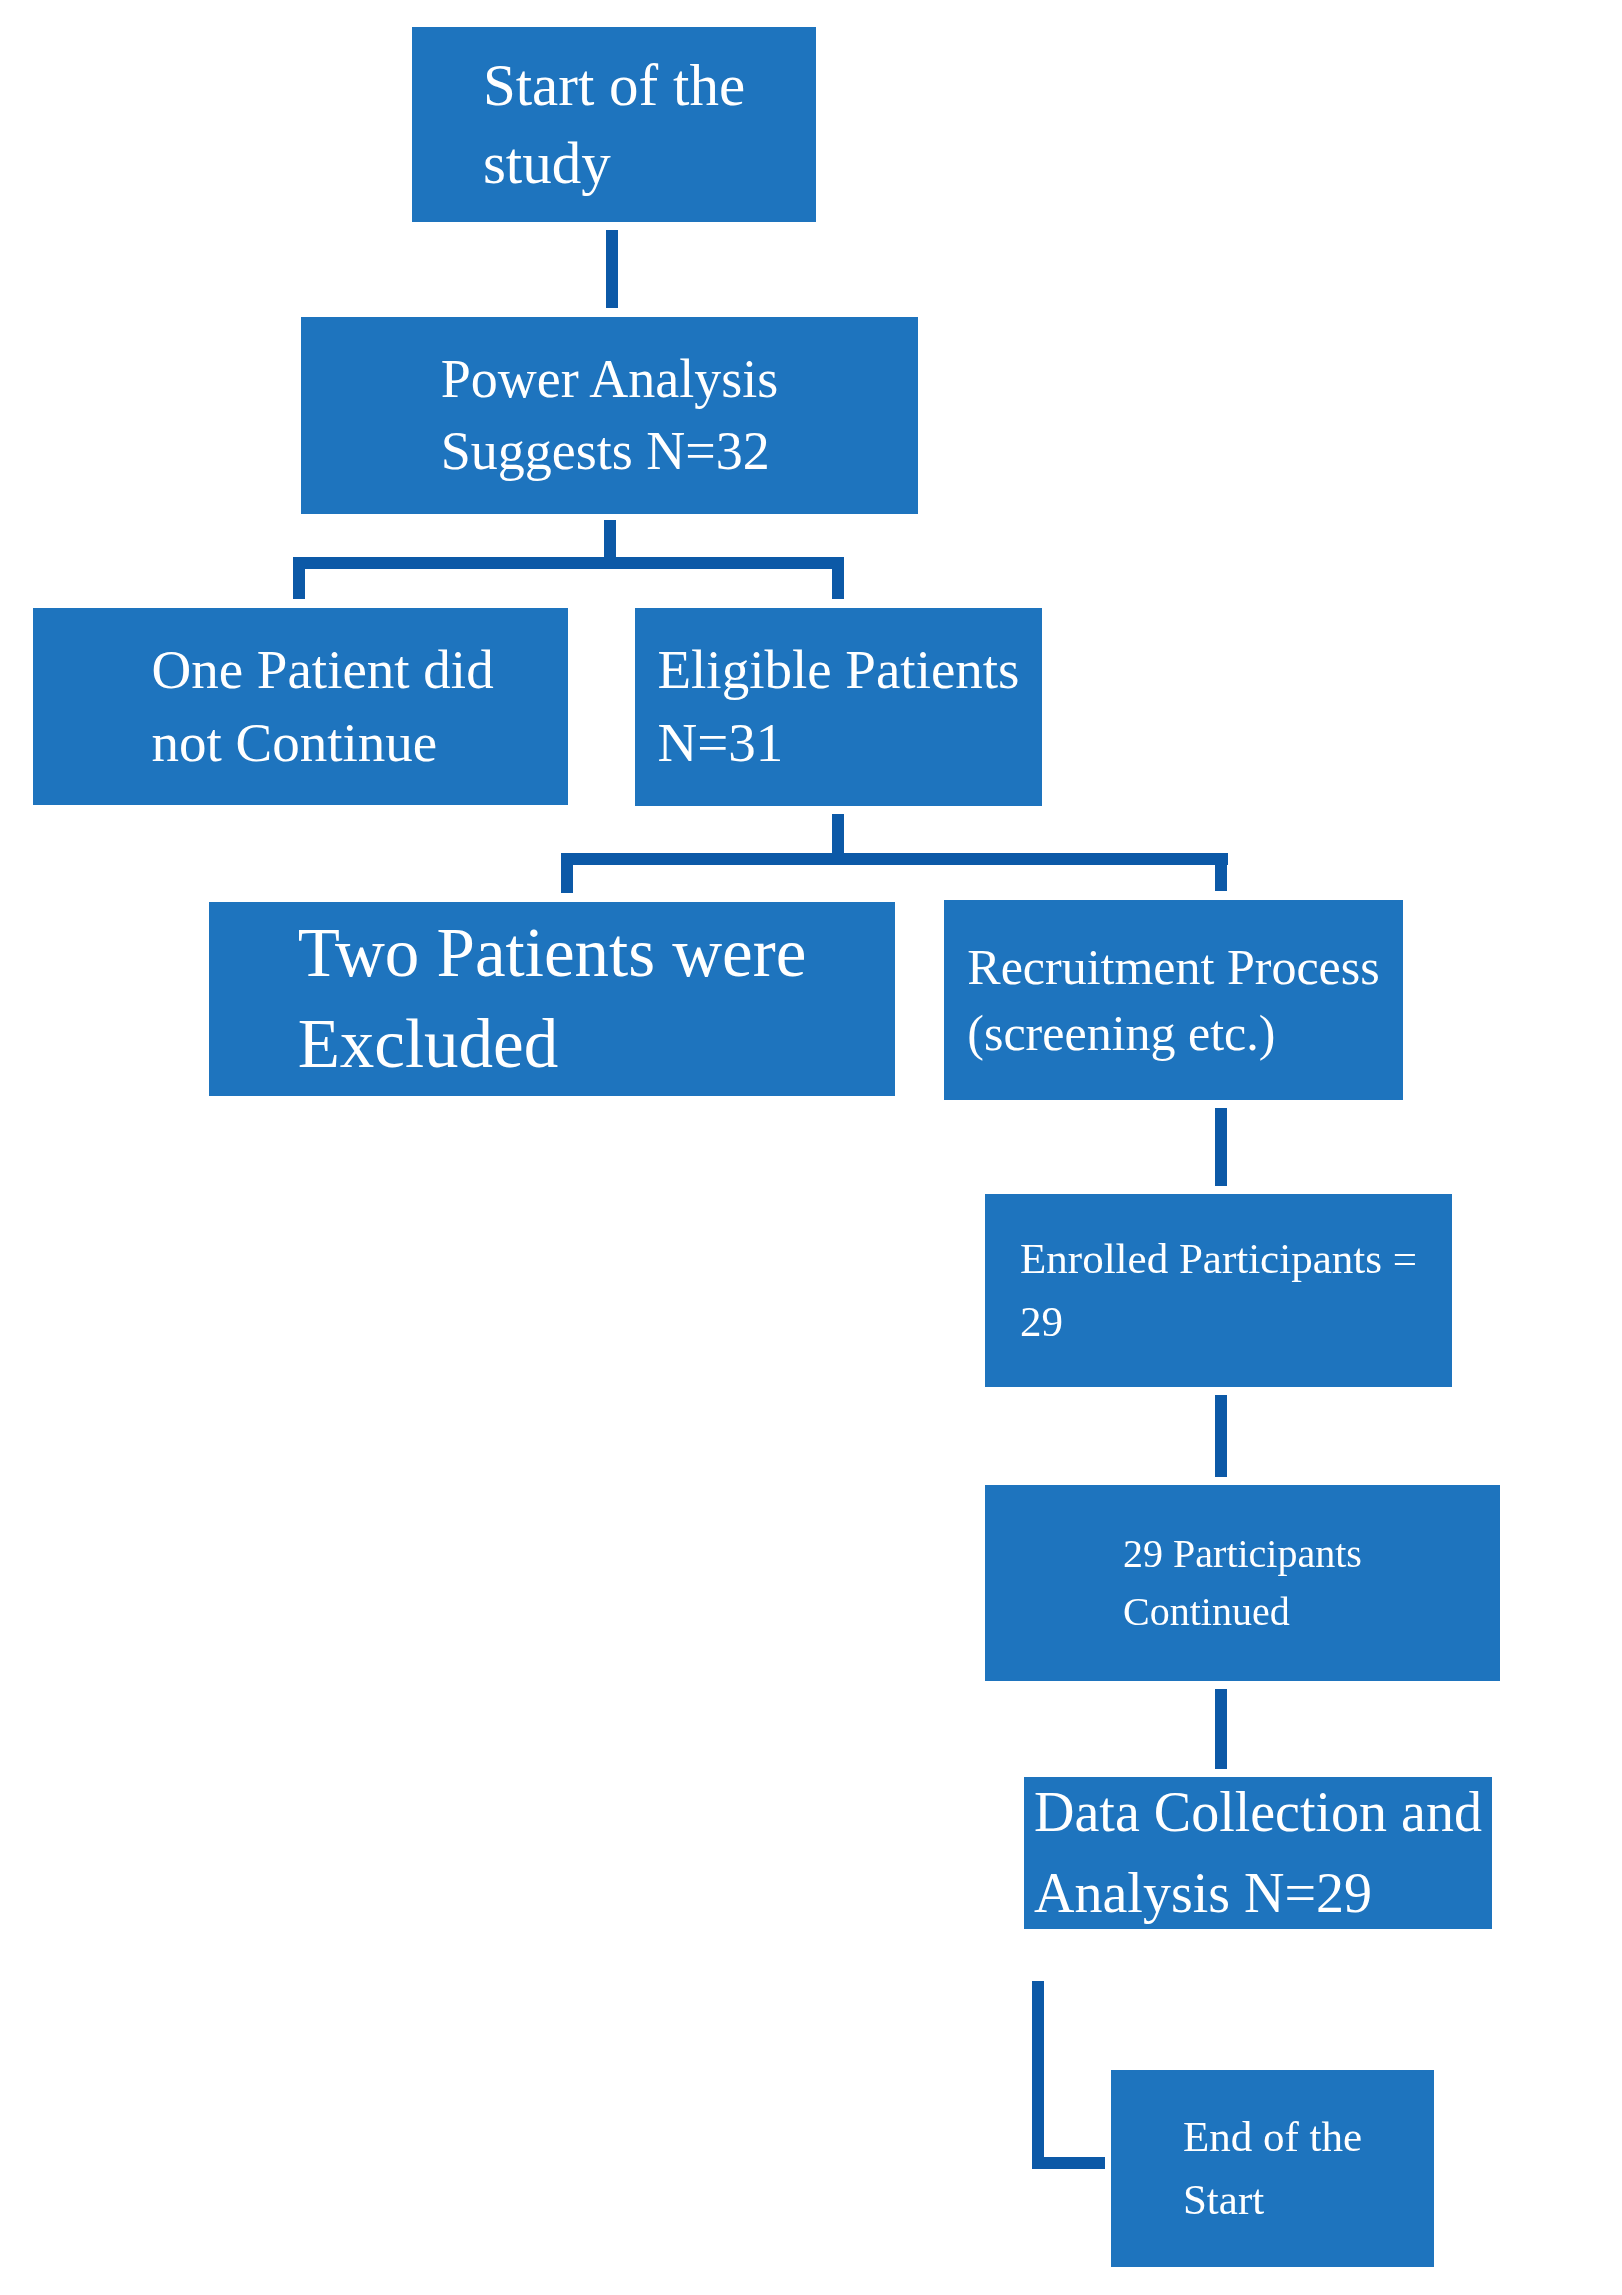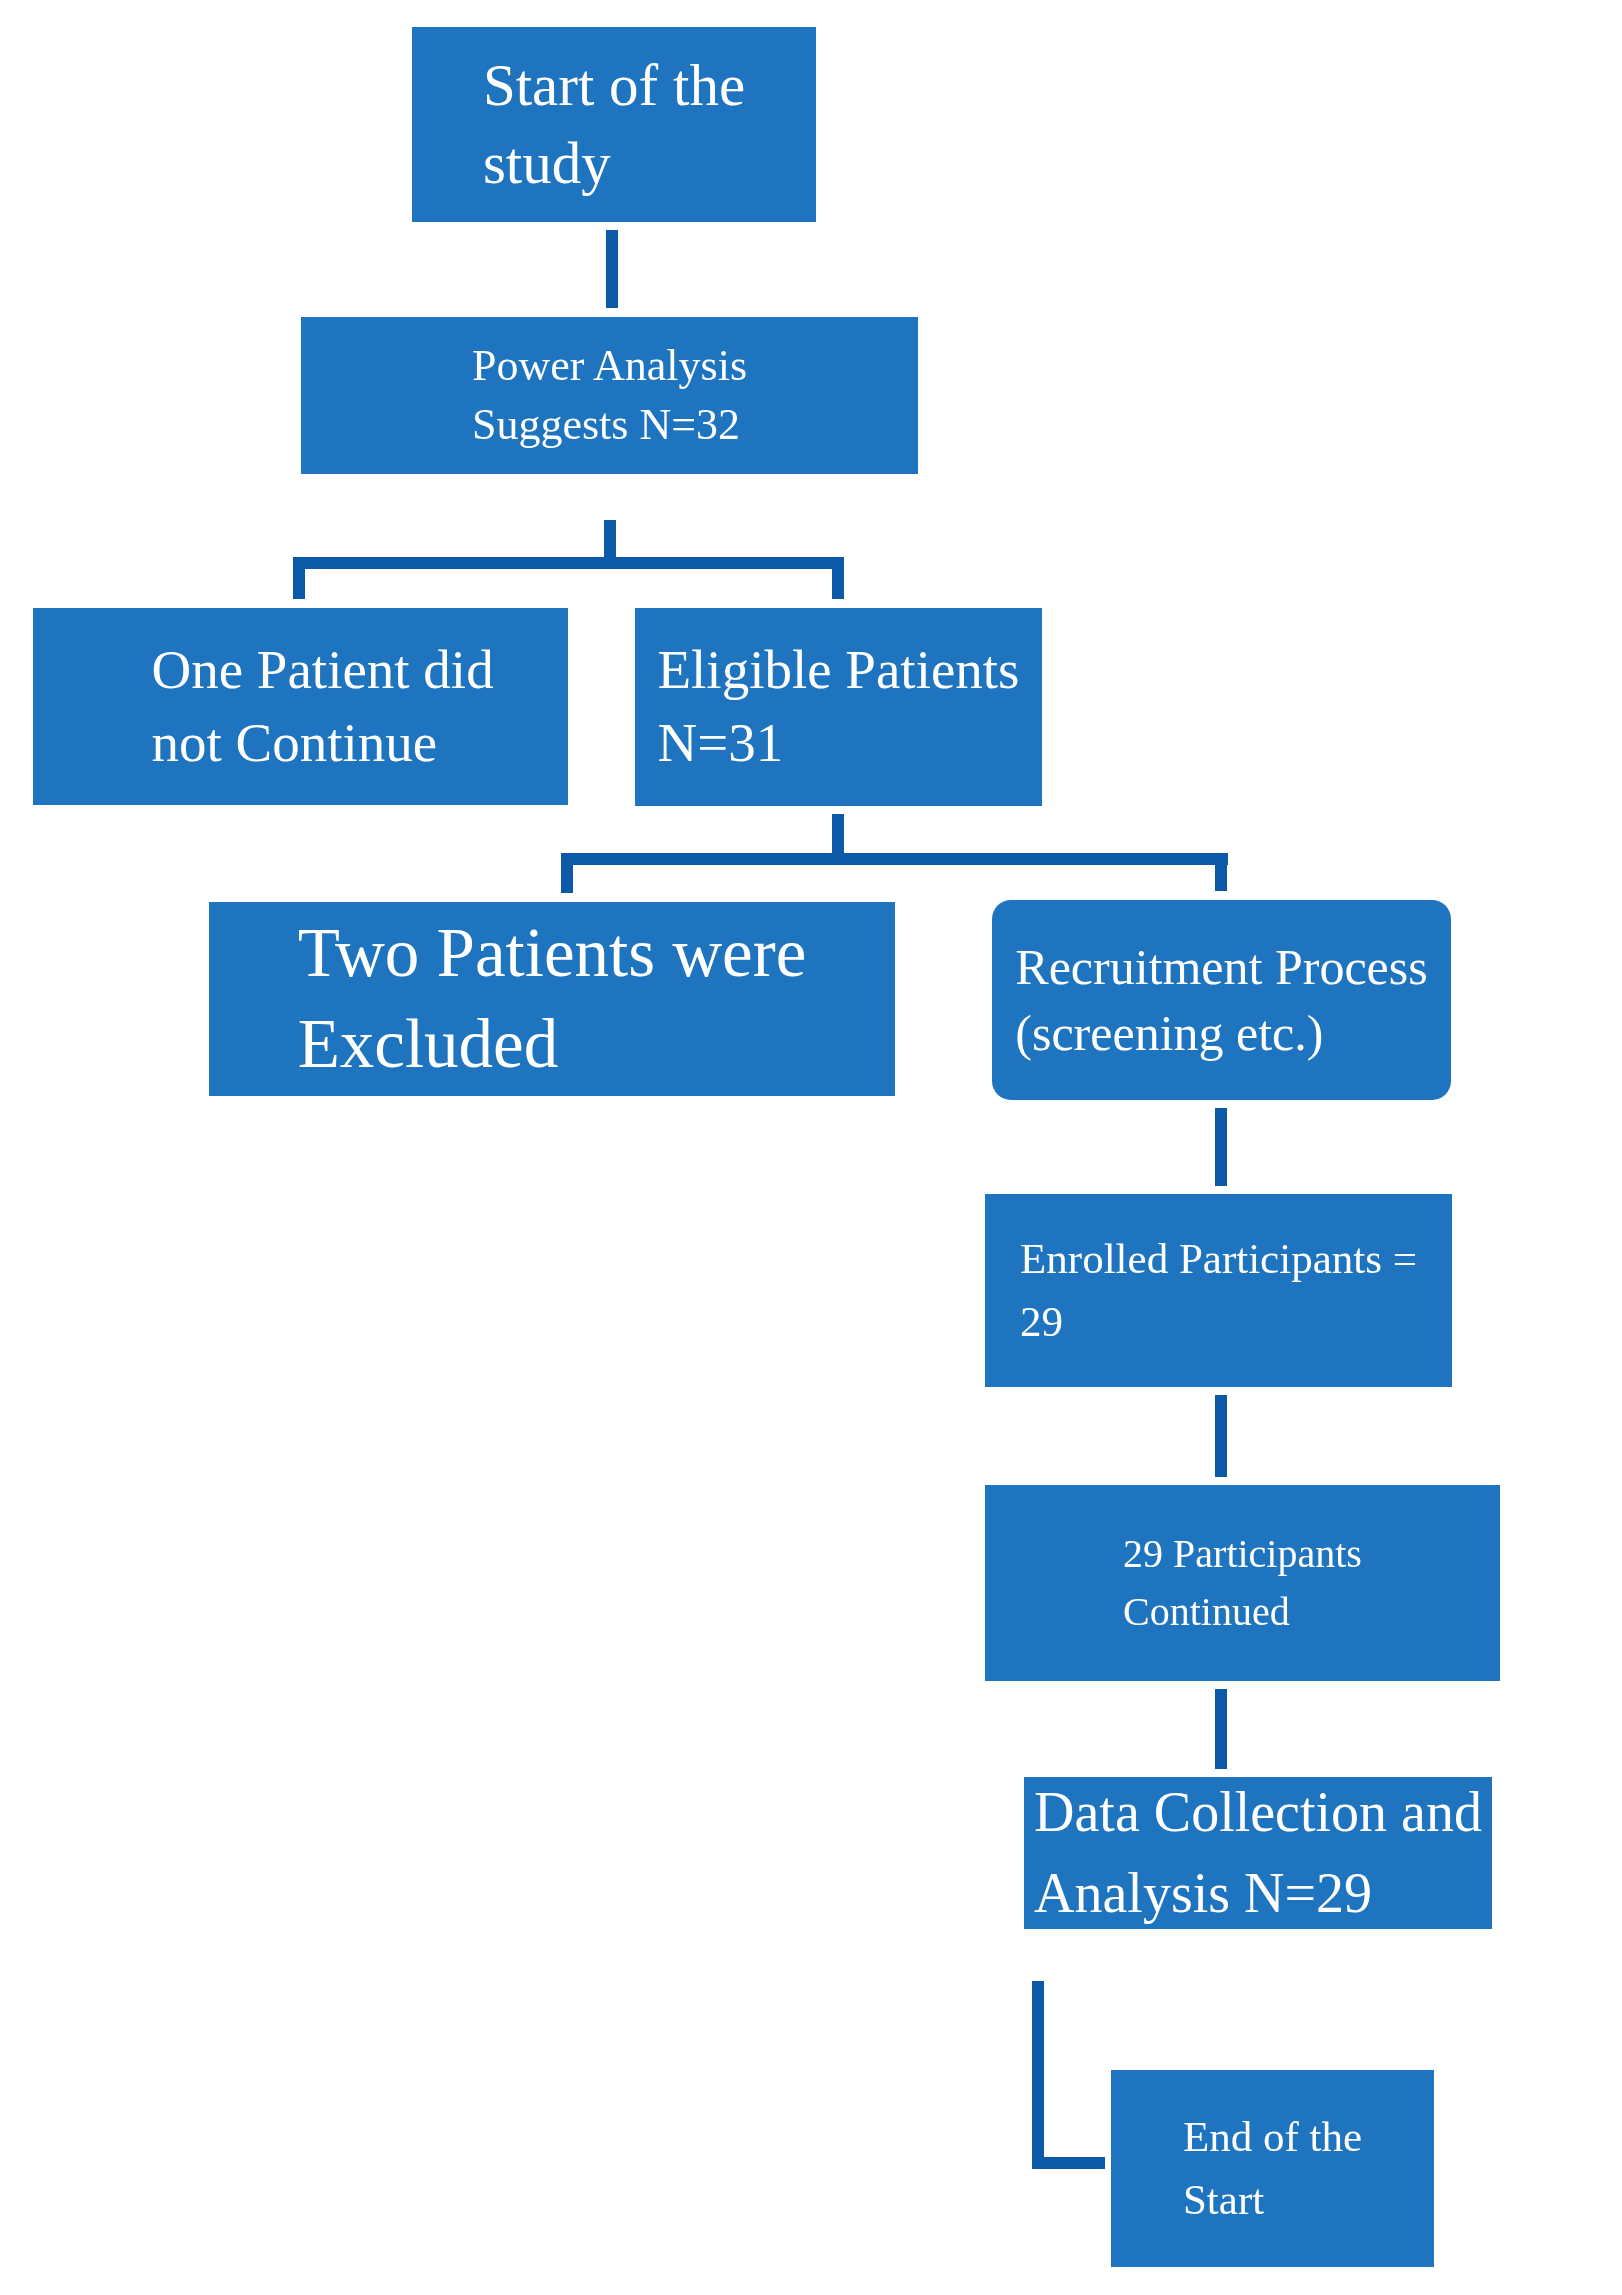--- a/index.html
+++ b/index.html
@@ -28,25 +28,25 @@
     line-height: 1.32;
     box-sizing: border-box;
     padding: 3.9px;
   }
   .serif { font-family: "Liberation Serif", serif; }
   .sans  { font-family: Liberation Serif, serif; }
   .conn  { position: absolute; background: var(--connector); }
 
   
   .n-start        { left: 412px;  top: 27.4px;   width: 404px; height: 195px; font-size: 59px; }
-  .n-power        { left: 301px;  top: 317px;  width: 617px; height: 157px; font-size: 44px; }
+  .n-power        { left: 301px;  top: 317px;  width: 617px; height: 197px; font-size: 54px; }
   .n-one-patient  { left: 33px;   top: 608px;  width: 535px; height: 197px; font-size: 55px; padding-left: 48px; }
   .n-eligible     { left: 635px;  top: 608px;  width: 407px; height: 198px; font-size: 55px; }
   .n-two-patients { left: 209px;  top: 902px;  width: 686px; height: 194px; font-size: 69px; }
-  .n-recruitment  { left: 992px; top: 900px;  width: 459px; height: 200px; font-size: 50px; border-radius: 19px; }
+  .n-recruitment  { left: 944px; top: 900px;  width: 459px; height: 200px; font-size: 50px; }
   .n-enrolled     { left: 985px; top: 1194px; width: 467px; height: 193px; font-size: 43px; line-height: 1.45; }
   .n-continued    { left: 985px; top: 1485px; width: 515px; height: 196px; font-size: 40px; line-height: 1.45; }
   .n-data         { left: 985px; top: 1777px; width: 468px; height: 152px; font-size: 56px; line-height: 1.45; margin-left: 39px; }
   .n-end          { left: 1111px; top: 2070px; width: 323px; height: 197px; font-size: 43px; line-height: 1.45; }
 
   
   .c1  { left: 606px;  top: 230px;  width: 11.8px;  height: 78px;  }  
   .c2  { left: 604px;  top: 520px;  width: 11.8px;  height: 48px;  }  
   .c3  { left: 293px;  top: 557px;  width: 551px; height: 11.8px;  }  
   .c4  { left: 293px;  top: 568px;  width: 11.8px;  height: 31px;  }  

